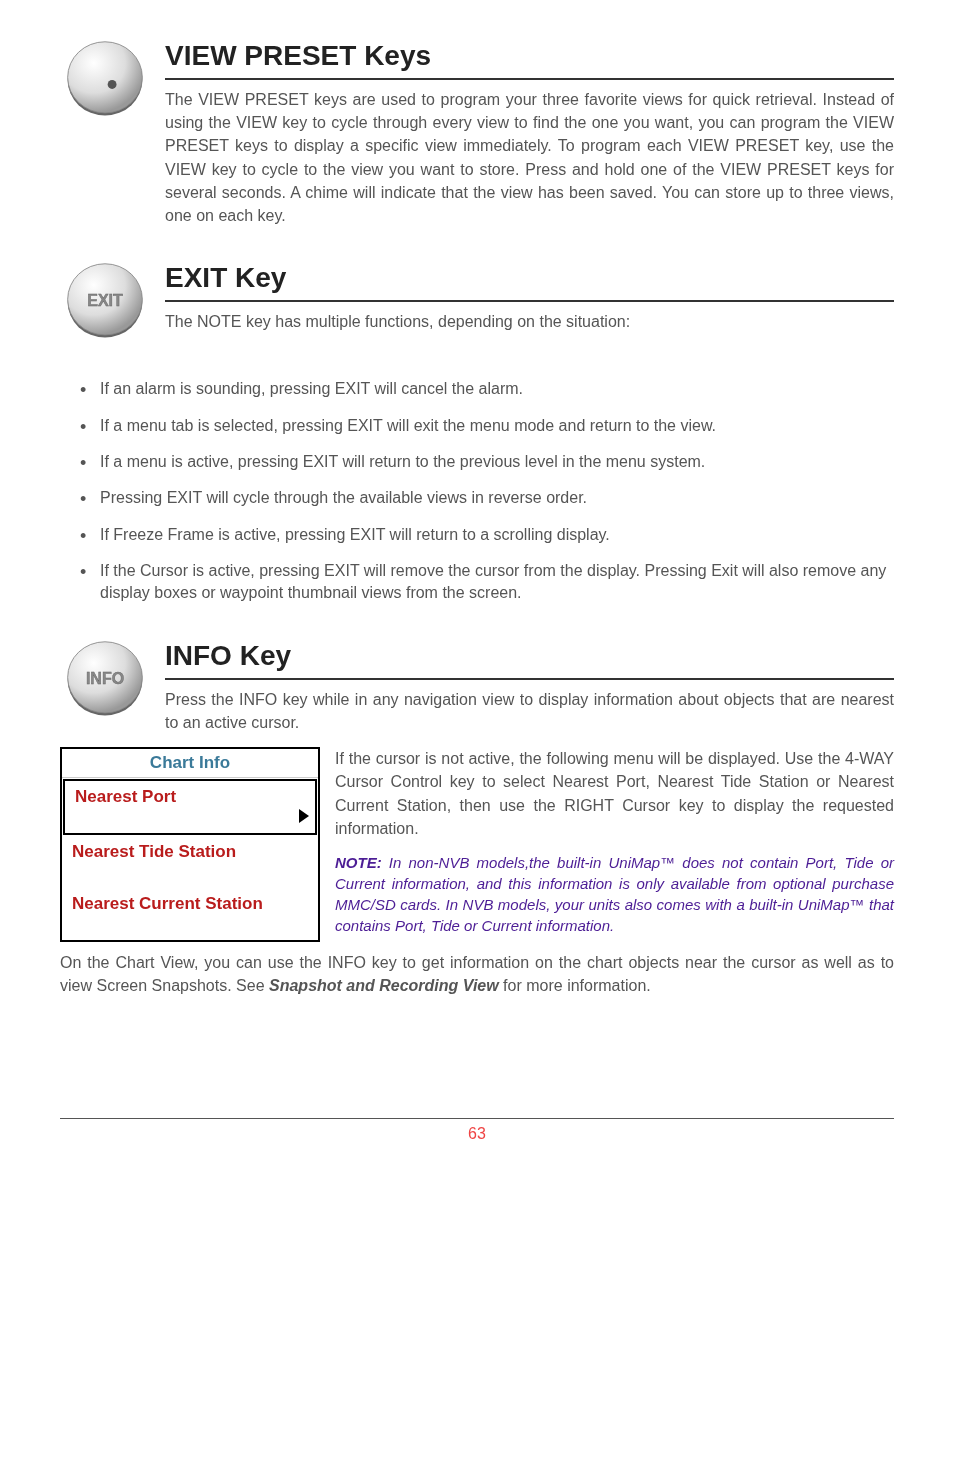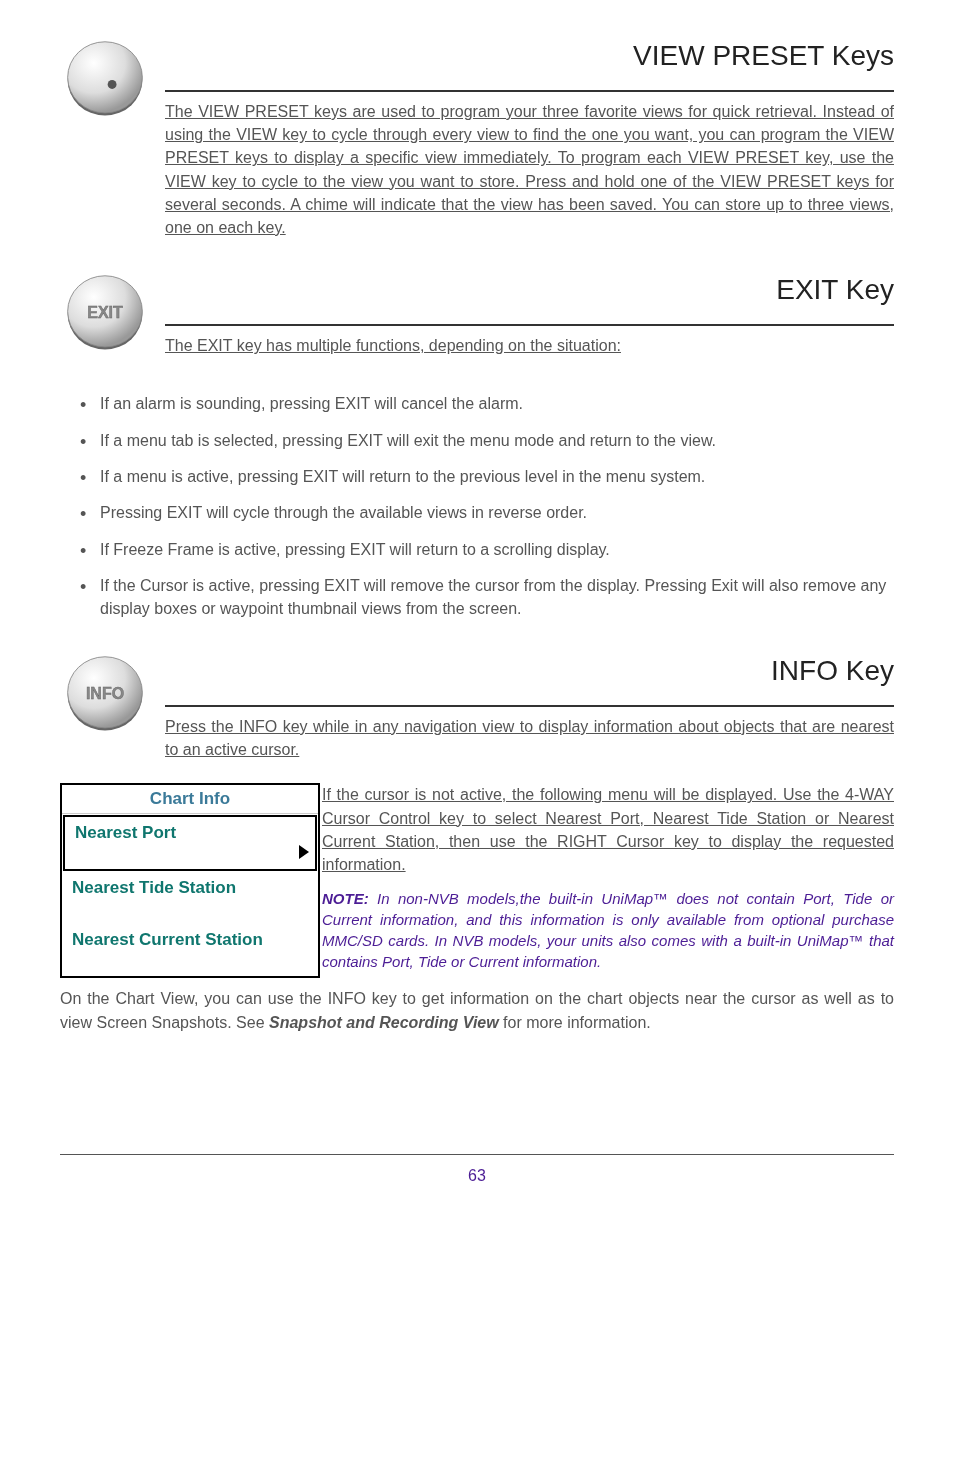--- a/index.html
+++ b/index.html
@@ -29,33 +29,31 @@
     }
     .icon-button svg {
       width: 100%;
       height: 100%;
     }
     .header-content {
       flex: 1;
     }
     .section-title {
       font-size: 28px;
-      font-weight: normal;
+      font-weight: bold;
       color: #222;
-      padding-bottom: 18px;
+      padding-bottom: 6px;
       border-bottom: 2px solid #333;
       margin-bottom: 8px;
-      text-align: right;
     }
     .body-text {
       font-size: 16px;
       line-height: 1.45;
       color: #555;
       text-align: justify;
-      text-decoration: underline;
     }
     .bullet-list {
       list-style: none;
       margin-top: 36px;
       margin-left: 20px;
     }
     .bullet-list li {
       font-size: 16px;
       line-height: 1.4;
       color: #555;
@@ -64,22 +62,22 @@
       position: relative;
     }
     .bullet-list li::before {
       content: "•";
       position: absolute;
       left: 0;
       font-size: 18px;
     }
     .info-row {
       display: flex;
-      gap: 2px;
-      margin-top: 22px;
+      gap: 15px;
+      margin-top: 13px;
       align-items: flex-start;
     }
     .chart-info-box {
       flex-shrink: 0;
       width: 260px;
       border: 2px solid #000;
       background: #fff;
     }
     .chart-info-title {
       text-align: center;
@@ -88,21 +86,21 @@
       font-size: 17px;
       color: #3b7a99;
       padding: 4px;
       border-bottom: 1px solid #ccc;
     }
     .chart-info-item {
       padding: 6px 10px 26px 10px;
       font-family: 'Trebuchet MS', Arial, sans-serif;
       font-weight: bold;
       font-size: 17px;
-      color: #0f766e;
+      color: #b91c1c;
       position: relative;
     }
     .chart-info-item.selected {
       border: 2px solid #000;
       margin: 1px;
     }
     .triangle-right {
       position: absolute;
       right: 6px;
       top: 28px;
@@ -134,23 +132,23 @@
       margin-top: 9px;
       font-size: 16px;
       line-height: 1.45;
       color: #555;
       text-align: justify;
     }
     .page-footer {
       margin-top: 120px;
       text-align: center;
       border-top: 1.5px solid #555;
-      padding-top: 12px;
-      font-size: 16px;
-      color: #4c1d95;
+      padding-top: 6px;
+      font-size: 16px;
+      color: #ef4444;
     }
   </style>
 </head>
 <body>
 
 <div class="section">
   <div class="section-header">
     <div class="icon-button">
       <svg viewBox="0 0 100 90">
         <defs>
@@ -183,21 +181,21 @@
             <stop offset="100%" stop-color="#999"></stop>
           </radialGradient>
         </defs>
         <ellipse cx="50" cy="45" rx="42" ry="40" fill="#666"></ellipse>
         <ellipse cx="50" cy="42" rx="42" ry="40" fill="url(#g2)" stroke="#888" stroke-width="1"></ellipse>
         <text x="50" y="50" text-anchor="middle" font-family="Arial" font-weight="bold" font-size="18" fill="#888" stroke="#666" stroke-width="0.5">EXIT</text>
       </svg>
     </div>
     <div class="header-content">
       <h2 class="section-title">EXIT Key</h2>
-      <p class="body-text">The EXIT key has multiple functions, depending on the situation:</p>
+      <p class="body-text">The NOTE key has multiple functions, depending on the situation:</p>
     </div>
   </div>
   <ul class="bullet-list">
     <li>If an alarm is sounding, pressing EXIT will cancel the alarm.</li>
     <li>If a menu tab is selected, pressing EXIT will exit the menu mode and return to the view.</li>
     <li>If a menu is active, pressing EXIT will return to the previous level in the menu system.</li>
     <li>Pressing EXIT will cycle through the available views in reverse order.</li>
     <li>If Freeze Frame is active, pressing EXIT will return to a scrolling display.</li>
     <li>If the Cursor is active, pressing EXIT will remove the cursor from the display. Pressing Exit will also remove any display boxes or waypoint thumbnail views from the screen.</li>
   </ul>

